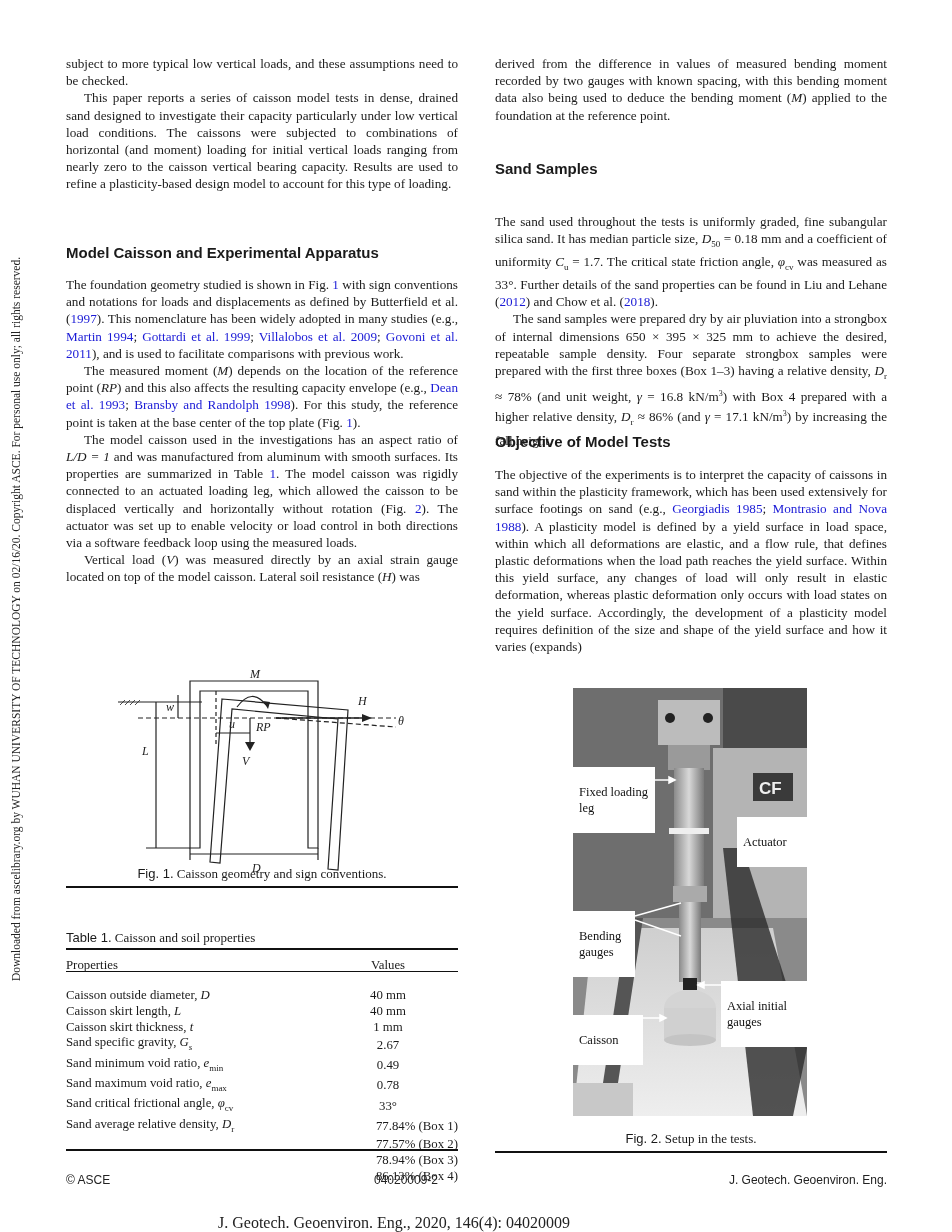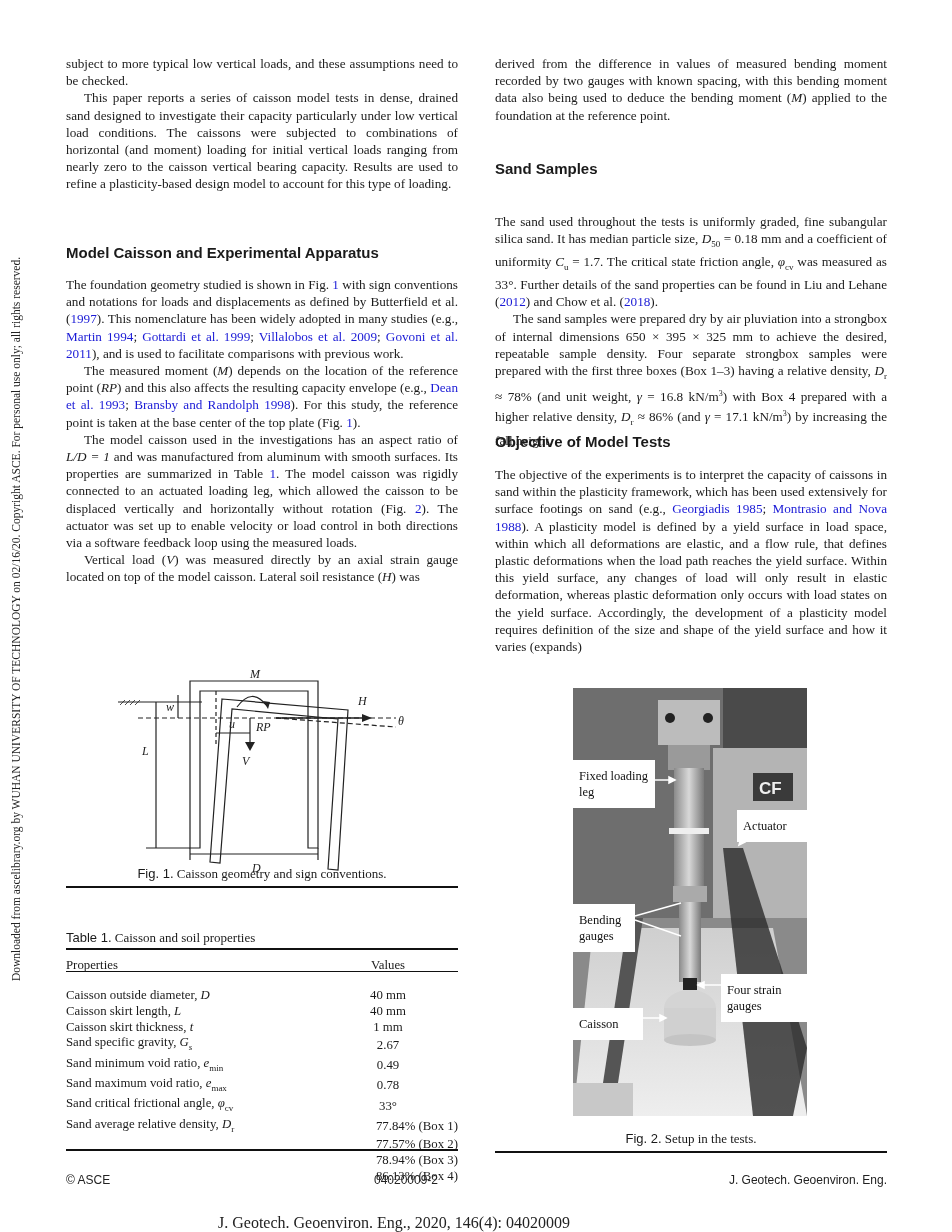--- a/index.html
+++ b/index.html
@@ -15,21 +15,21 @@
   .watermark { position:absolute; left:-604px; top:612px; width:1240px; transform:rotate(-90deg); transform-origin:center; font-size:11.5px; color:#222; white-space:nowrap; text-align:center; line-height:14px; }
   .fig1 { position:absolute; left:66px; top:665px; width:392px; height:220px; }
   .caption { font-size:13px; text-align:center; }
   .caption b { font-family:"Liberation Sans", sans-serif; font-weight:normal; }
   .rule { position:absolute; background:#111; }
   table.t1 { position:absolute; left:66px; top:950px; width:392px; border-collapse:collapse; font-size:12.8px; line-height:15.8px; }
   table.t1 td, table.t1 th { padding:0; font-weight:normal; }
   table.t1 .v { text-align:center; width:140px; }
   table.t1 .vr { text-align:right; padding-right:0; }
   .photo { position:absolute; left:573px; top:688px; width:234px; height:428px; overflow:hidden; background:#777; }
-  .lbl { position:absolute; background:#fff; font-size:12.5px; line-height:16px; color:#111; padding:8px 6px; box-sizing:border-box; }
+  .lbl { position:absolute; background:#fff; font-size:12.5px; line-height:16px; color:#111; padding:17px 6px; box-sizing:border-box;margin-top:7px; }
   .footer { position:absolute; font-family:"Liberation Sans", sans-serif; font-size:12px; color:#222; }
 </style>
 </head>
 <body>
 
 <div class="watermark">Downloaded from ascelibrary.org by WUHAN UNIVERSITY OF TECHNOLOGY on 02/16/20. Copyright ASCE. For personal use only; all rights reserved.</div>
 
 <div class="col" style="left:66px; top:55px;">
   <p>subject to more typical low vertical loads, and these assumptions need to be checked.</p>
   <p class="indent">This paper reports a series of caisson model tests in dense, drained sand designed to investigate their capacity particularly under low vertical load conditions. The caissons were subjected to combinations of horizontal (and moment) loading for initial vertical loads ranging from nearly zero to the caisson vertical bearing capacity. Results are used to refine a plasticity-based design model to account for this type of loading.</p>
@@ -225,21 +225,21 @@
     <rect x="106" y="214" width="22" height="80" fill="url(#metal)"></rect>
     <rect x="110" y="290" width="14" height="12" fill="#222"></rect>
     <ellipse cx="117" cy="320" rx="26" ry="18" fill="#d4d4d4"></ellipse>
     <rect x="91" y="320" width="52" height="32" fill="#d0d0d0"></rect>
     <ellipse cx="117" cy="352" rx="26" ry="6" fill="#c4c4c4"></ellipse>
     <rect x="0" y="395" width="60" height="33" fill="#c8c8c8"></rect>
   </svg>
   <div class="lbl" style="left:0; top:72px; width:82px;">Fixed loading leg</div>
   <div class="lbl" style="left:164px; top:122px; width:70px;">Actuator</div>
   <div class="lbl" style="left:0; top:216px; width:62px;">Bending gauges</div>
-  <div class="lbl" style="left:148px; top:286px; width:86px;">Four strain gauges</div>
+  <div class="lbl" style="left:148px; top:286px; width:86px;">Axial initial gauges</div>
   <div class="lbl" style="left:0; top:320px; width:70px;">Caisson</div>
   <svg width="234" height="428" style="position:absolute; left:0; top:0;">
     <g stroke="#fff" stroke-width="1.5" fill="#fff">
       <line x1="82" y1="92" x2="100" y2="92"></line>
         <polygon points="102,92 96,89 96,95"></polygon>
       <line x1="185" y1="140" x2="168" y2="155"></line>
         <polygon points="166,157 168,150 172,154"></polygon>
       <line x1="62" y1="228" x2="108" y2="215"></line>
       <line x1="62" y1="232" x2="108" y2="248"></line>
       <line x1="148" y1="297" x2="128" y2="297"></line>

